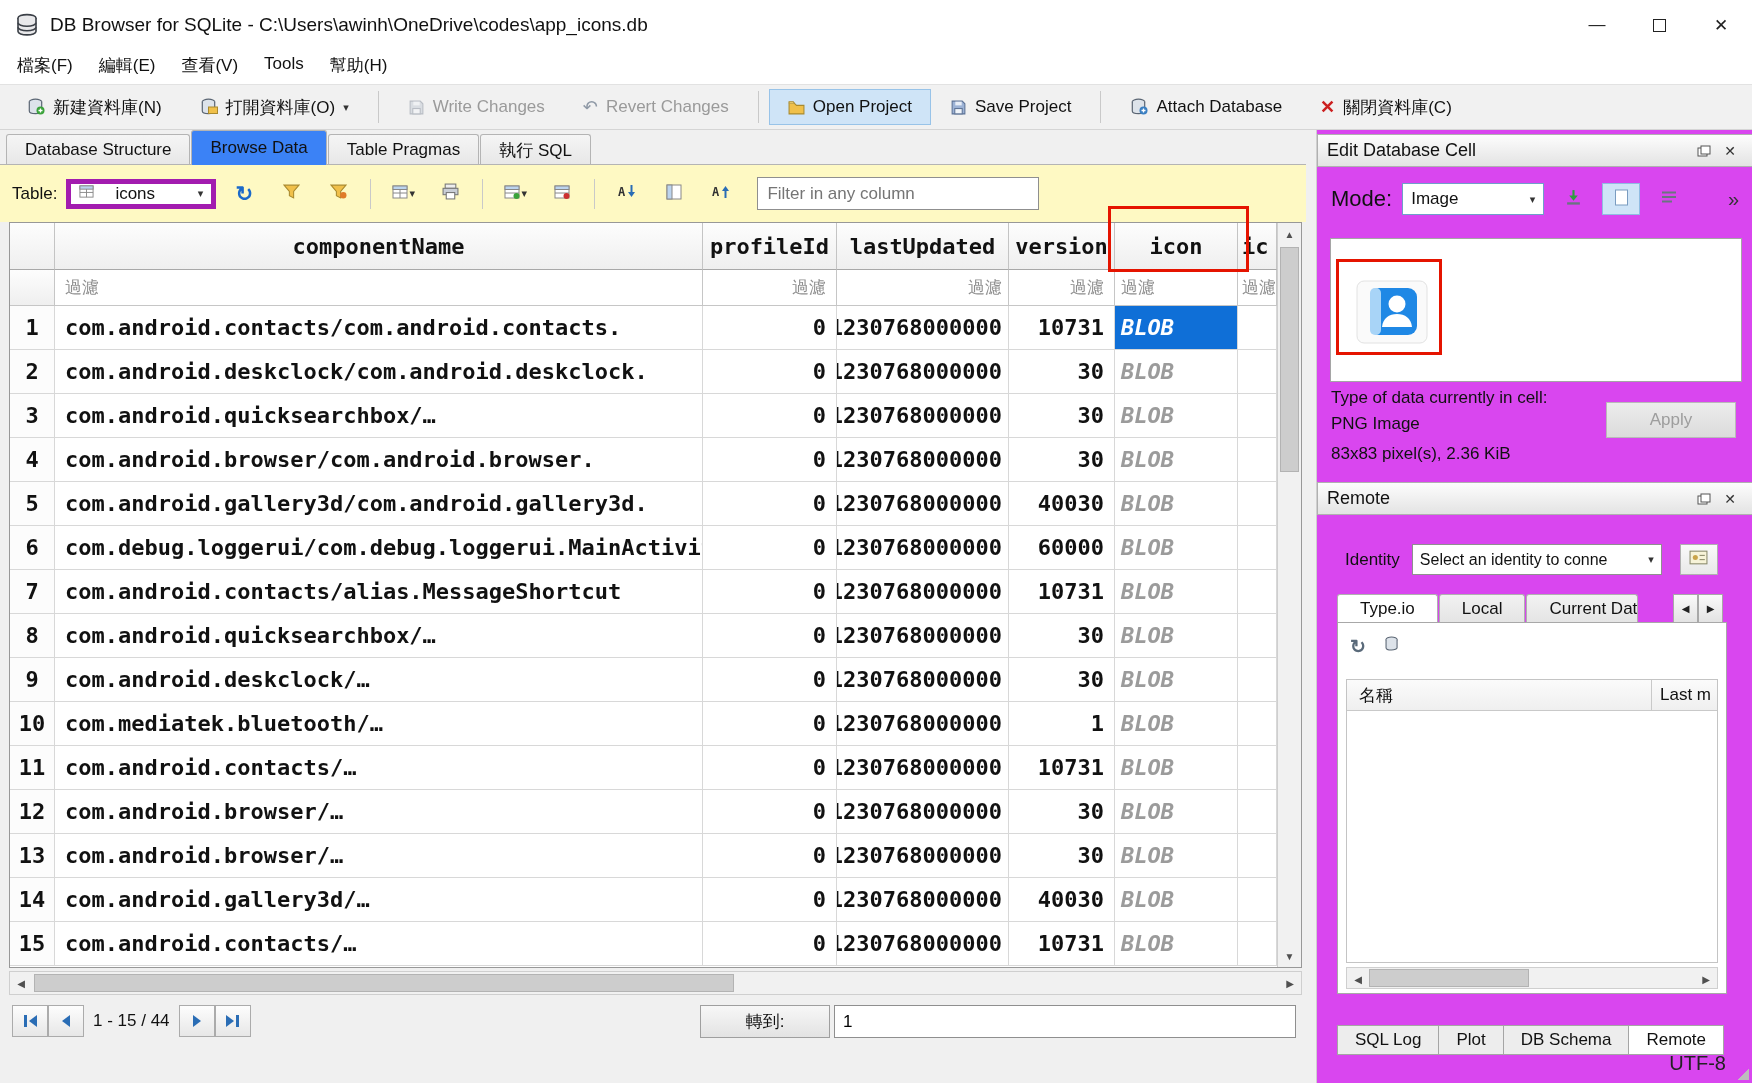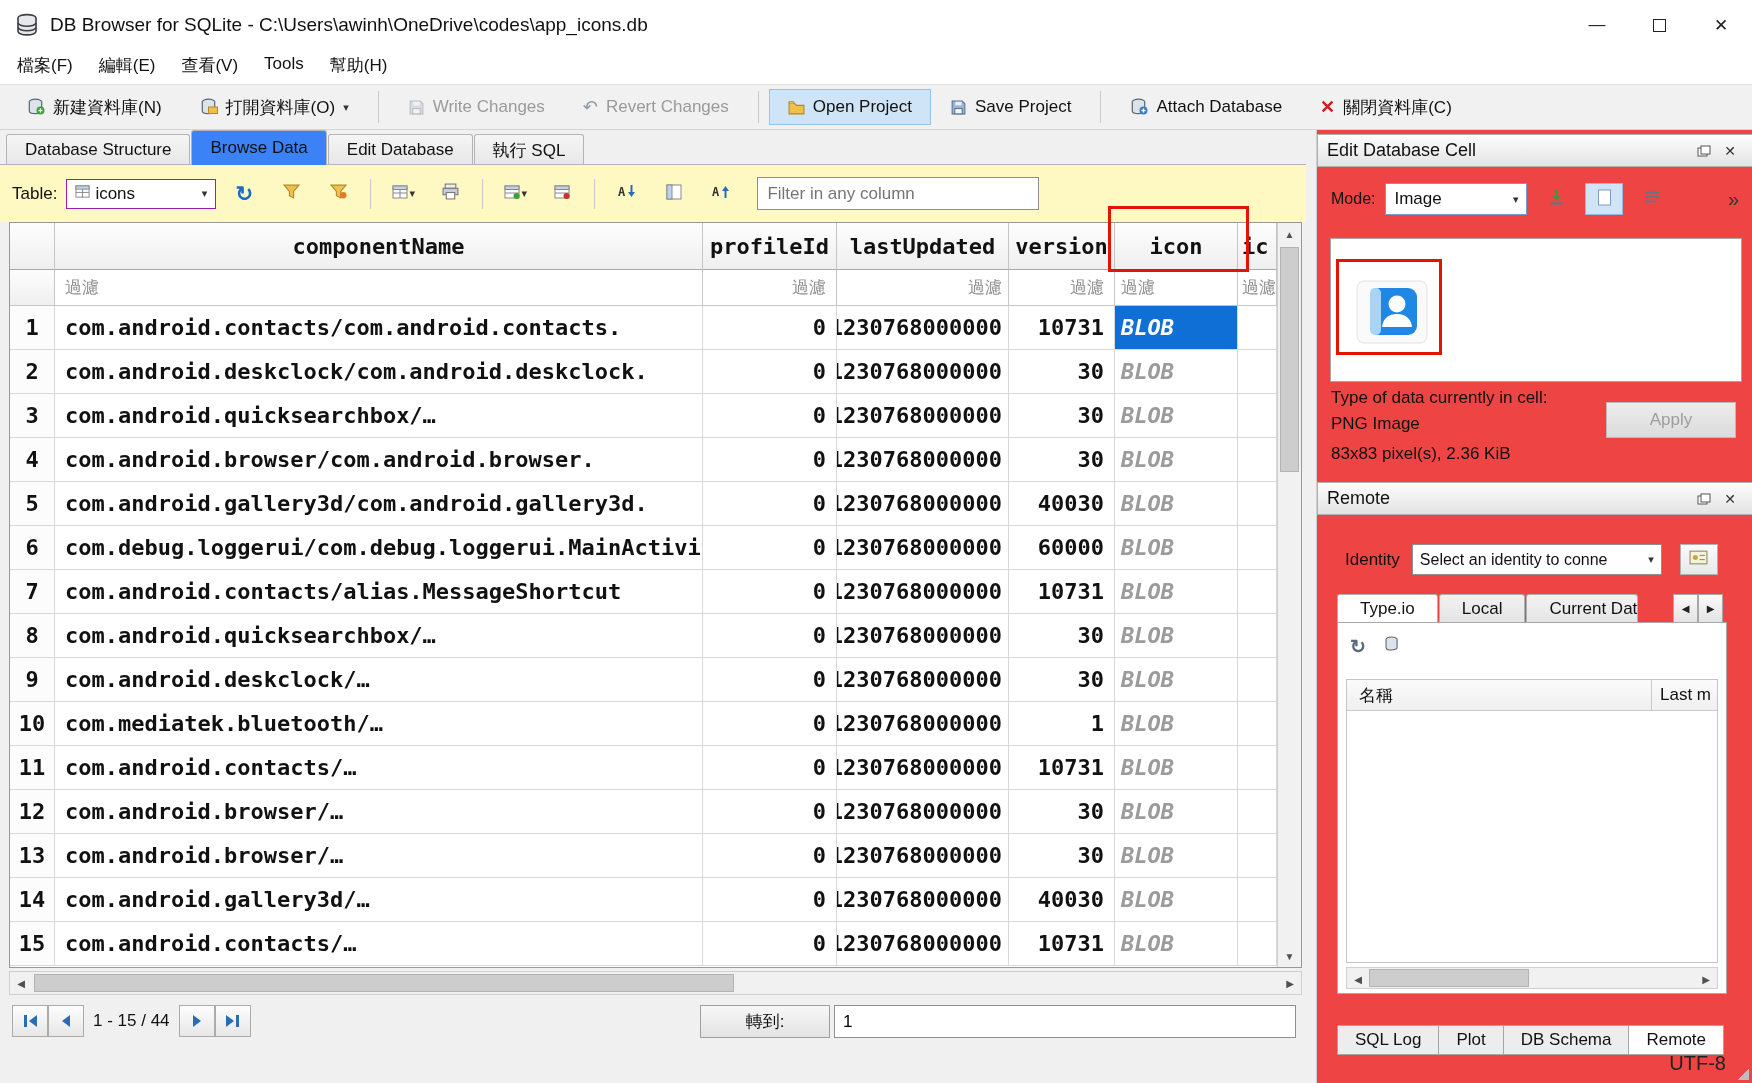--- a/index.html
+++ b/index.html
@@ -32,21 +32,21 @@
 
   
   .doc-tabs{position:absolute;top:130px;left:0;width:1306px;height:35px;display:flex;align-items:flex-end;padding-left:6px}
   .doc-tab{height:31px;display:flex;align-items:center;padding:0 18px;font-size:17px;background:linear-gradient(#f5f5f5,#e7e7e7);border:1px solid #b4b4b4;border-bottom:none;margin-right:1px;border-radius:3px 3px 0 0;white-space:nowrap}
   .doc-tab.active{background:#3b82f6;height:35px;position:relative;z-index:2}
   .tab-line{position:absolute;top:164px;left:0;width:1306px;height:1px;background:#b4b4b4}
 
   
   .browse-controls{position:absolute;top:165px;left:0;width:1306px;height:57px;background:#fef9c3;display:flex;align-items:center;padding-left:12px;gap:9px}
   .bc-label{font-size:17px}
-  .table-combo{width:150px;height:30px;background:#fff;border:1px solid #a21caf;display:flex;align-items:center;gap:5px;padding:0 8px;font-size:17px}
+  .table-combo{width:150px;height:30px;background:#fff;border:5px solid #a21caf;display:flex;align-items:center;gap:21px;padding:0 8px;font-size:17px}
   .combo-arrow{margin-left:auto;font-size:11px;color:#333}
   .icon-btn{width:38px;height:34px;display:flex;align-items:center;justify-content:center;gap:2px}
   .bc-sep{width:1px;height:30px;background:#c9c9c9;margin:0 4px}
   .filter-input{width:282px;height:33px;border:1px solid #8f8f8f;background:#fff;font-size:17px;padding:0 9px;font-family:"Liberation Sans",sans-serif;margin-left:8px}
 
   
   .grid-frame{position:absolute;left:9px;top:222px;width:1293px;height:746px;background:#fff;border:1px solid #989898;display:flex}
   .grid-main{width:1267px;display:flex;flex-direction:column;overflow:hidden}
   .ghead{display:flex;height:47px;flex:none}
   .gh{border-right:1px solid #c4c4c4;border-bottom:1px solid #a8a8a8;background:linear-gradient(#fdfdfd,#efefef);font-family:"DejaVu Sans Mono",monospace;font-weight:bold;font-size:22px;display:flex;align-items:center;justify-content:center;overflow:hidden;white-space:nowrap}
@@ -79,29 +79,29 @@
 
   
   .pagination{position:absolute;left:0;top:1002px;width:1306px;height:40px}
   .nav-group{position:absolute;left:12px;top:3px;display:flex;align-items:center;}
   .nav-btn{width:36px;height:32px;background:linear-gradient(#fdfdfd,#e7e7e7);border:1px solid #ababab;display:flex;align-items:center;justify-content:center}
   .nav-range{font-size:17px;margin:0 9px;white-space:nowrap}
   .goto-btn{position:absolute;left:700px;top:3px;width:130px;height:33px;background:linear-gradient(#f7f7f7,#e3e3e3);border:1px solid #9f9f9f;display:flex;align-items:center;justify-content:center;font-size:17px}
   .goto-input{position:absolute;left:834px;top:3px;width:462px;height:33px;border:1px solid #8f8f8f;padding:0 8px;font-size:17px;font-family:"Liberation Sans",sans-serif}
 
   
-  .right-pane{position:absolute;left:1316px;top:130px;width:436px;height:953px;background:#ef4444;border-left:1px solid #cfcfcf}
+  .right-pane{position:absolute;left:1316px;top:130px;width:436px;height:953px;background:#d946ef;border-left:1px solid #cfcfcf}
   .panel-header{height:33px;background:linear-gradient(#fdfdfd,#e3e3e3);border:1px solid #b0b0b0;display:flex;align-items:center;padding:0 9px;font-size:18px}
   .ph-title{flex:1;white-space:nowrap}
   .ph-btn{width:26px;display:flex;align-items:center;justify-content:center;color:#333;font-size:14px}
   .editcell-header{position:absolute;top:4px;left:0;width:436px}
   .remote-header{position:absolute;top:352px;left:0;width:436px}
 
   .mode-row{position:absolute;top:52px;left:14px;width:410px;height:34px;display:flex;align-items:center;gap:10px}
-  .mode-label{font-size:16px}
+  .mode-label{font-size:22px}
   .mode-combo{width:142px;height:32px;border:1px solid #6f9fca;background:#fff;display:flex;align-items:center;padding:0 8px;font-size:17px}
   .sm-btn{width:38px;height:32px;border:1px solid transparent;display:flex;align-items:center;justify-content:center}
   .sm-btn.active{background:#cfe4f7;border:1px solid #90bce2}
   .overflow-btn{margin-left:auto;font-size:20px;color:#333;padding-right:2px}
 
   .preview-box{position:absolute;left:13px;top:108px;width:412px;height:144px;background:#fff;border:1px solid #a5a5a5}
   .contact-icon{position:absolute;left:24px;top:36px;width:74px;height:74px}
   .cell-info-label{position:absolute;left:14px;top:258px;font-size:17px}
   .cell-info-type{position:absolute;left:14px;top:284px;font-size:17px}
   .apply-btn{position:absolute;left:289px;top:272px;width:130px;height:36px;background:linear-gradient(#ececec,#dbdbdb);border:1px solid #b9b9b9;color:#9d9d9d;font-size:17px;display:flex;align-items:center;justify-content:center}
@@ -247,21 +247,21 @@
     </div>
     <div class="tb-btn">
       <span class="tb-ico red-x">✕</span>
       <span>關閉資料庫(C)</span>
     </div>
   </div>
 
   <div class="doc-tabs">
     <div class="doc-tab">Database Structure</div>
     <div class="doc-tab active">Browse Data</div>
-    <div class="doc-tab">Edit Database</div>
+    <div class="doc-tab">Table Pragmas</div>
     <div class="doc-tab">執行 SQL</div>
   </div>
   <div class="tab-line"></div>
 
   <div class="browse-controls">
     <span class="bc-label">Table:</span>
     <div class="table-combo">
       <span><svg width="15" height="15" viewBox="0 0 16 16">
             <rect x="1" y="2" width="14" height="12" fill="#fff" stroke="#888"></rect>
             <rect x="1" y="2" width="14" height="3.5" fill="#bcd4ee" stroke="#888"></rect>

